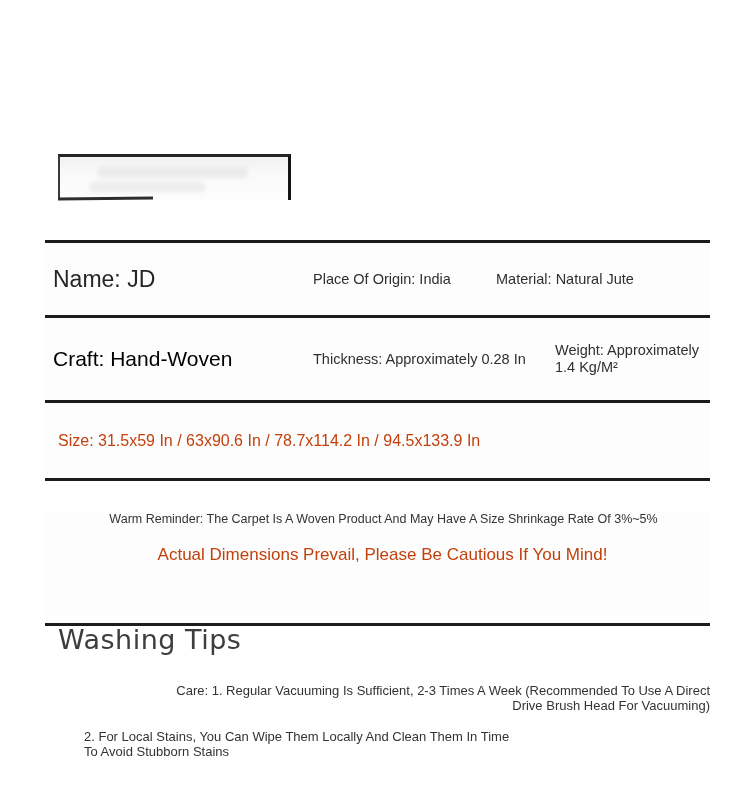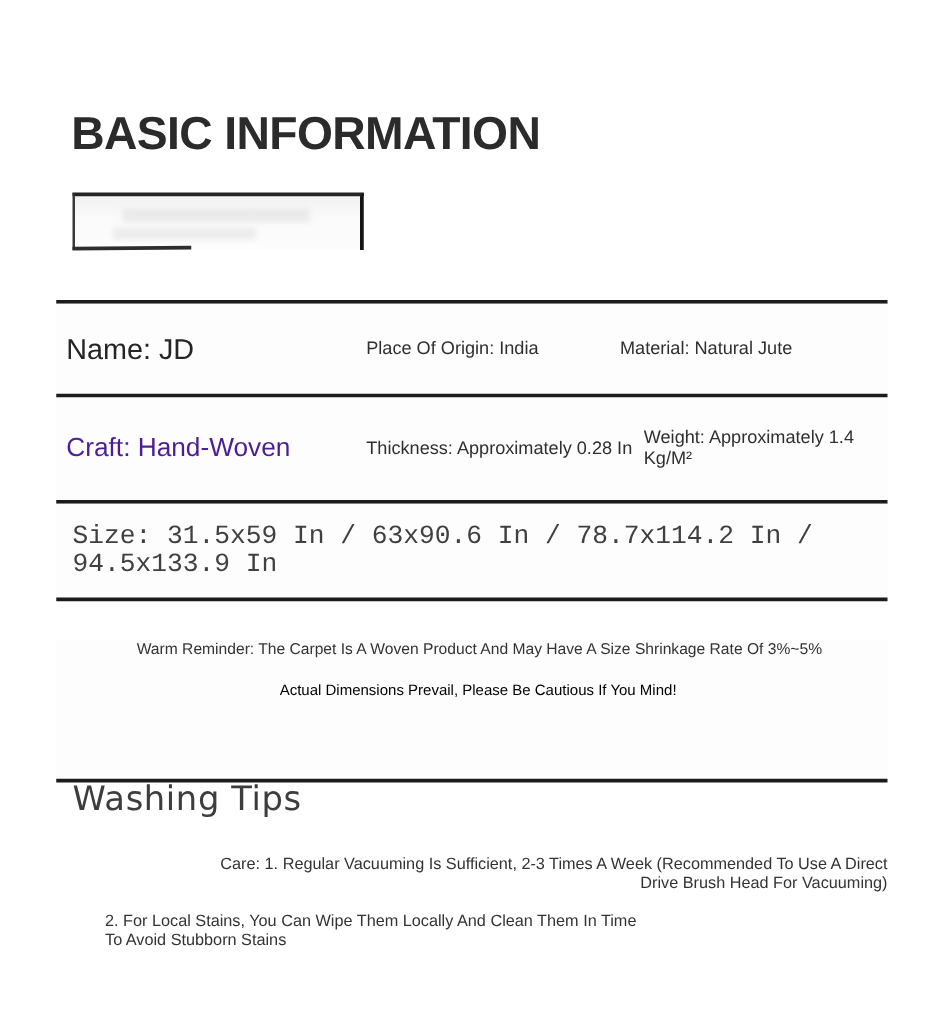--- a/index.html
+++ b/index.html
@@ -59,50 +59,49 @@
   .s2 { left: 30px; top: 25px; width: 115px; height: 10px; }
 
   
   .info-table {
     position: absolute;
     left: 45px;
     top: 240px;
     width: 665px;
     border-top: 3px solid #1c1c1c;
   }
-  .row { border-bottom: 3px solid #1c1c1c; background: #fdfdfd; }
+  .row { border-bottom: 3px solid #1c1c1c; background: #fdfdfd; gap: 20px; }
   .flex-row { display: flex; align-items: center; }
   .row1 { height: 72px; }
   .row2 { height: 82px; }
   .row3 { height: 75px; display: flex; align-items: center; }
   .row4 { height: 111px; text-align: center; }
 
   .cell { box-sizing: border-box; }
   .c1 { width: 240px; padding-left: 8px; }
   .c2 { width: 222px; padding-left: 8px; font-size: 14.5px; color: #2f2f2f; }
   .c3 { flex: 1; padding-left: 8px; padding-right: 2px; font-size: 14.5px; color: #2f2f2f; line-height: 1.15; }
   .big  { font-size: 23px; color: #252525; }
-  .big2 { font-size: 21px; color: #4c1d95; }
+  .big2 { font-size: 21px; color: #000000; }
 
   .size-text {
     padding-left: 13px;
-    font-size: 21px;
-    color: #404040;
-    font-family: Liberation Mono, monospace;
+    font-size: 16px;
+    color: #c2410c;
   }
 
   .rem1 {
     margin: 31px 0 0 12px;
     font-size: 12.5px;
     color: #333333;
   }
   .rem2 {
     margin: 19px 0 0 10px;
-    font-size: 12px;
-    color: #000000;
+    font-size: 17px;
+    color: #c2410c;
   }
 
   
   .washing {
     position: absolute;
     left: 45px;
     top: 598px;
     width: 665px;
   }
   .washing h2 {
@@ -122,21 +121,20 @@
   }
   .c-first { margin: 28px 0 0 12px; text-align: right; }
   .c-ind2  { margin: 16px 0 0 39px; }
   .c-ind3  { margin: 19px 0 0 68px; line-height: 13px; }
 </style>
 </head>
 <body>
 
 <div class="page">
 
-  <h1 class="title">BASIC INFORMATION</h1>
 
   <div class="banner">
     <div class="smudge s1"></div>
     <div class="smudge s2"></div>
   </div>
 
   <div class="info-table">
 
     <div class="row row1 flex-row">
       <div class="cell c1 big">Name: JD</div>

